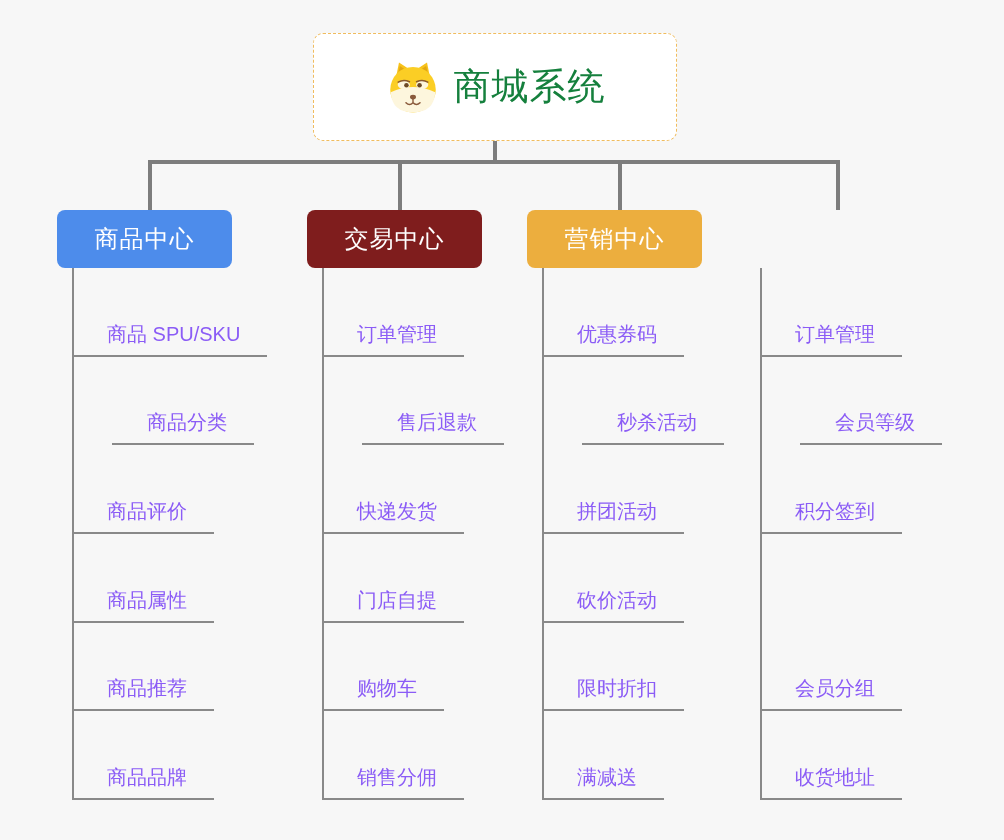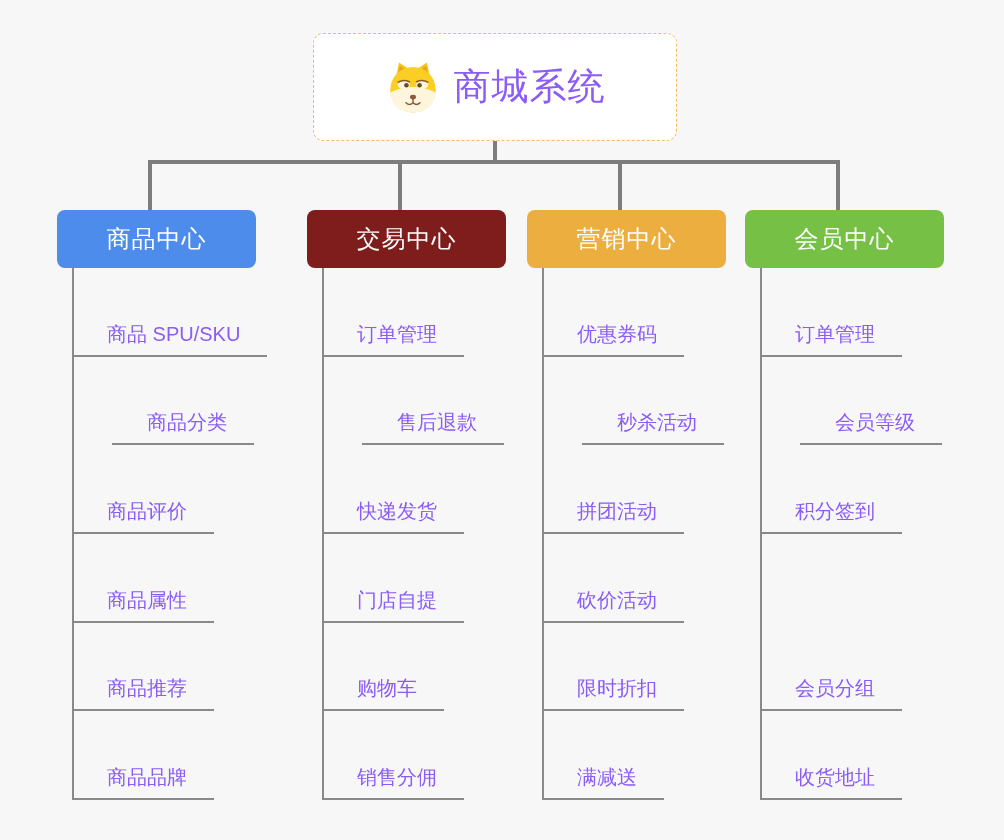--- a/index.html
+++ b/index.html
@@ -24,21 +24,21 @@
     border-radius: 10px;
     display: flex;
     align-items: center;
     justify-content: center;
     gap: 13px;
   }
   .root-icon { width: 56px; height: 56px; display: inline-flex; }
   .root-icon svg { width: 100%; height: 100%; }
   .root-title {
     font-size: 37px;
-    color: #8b5cf6;
+    color: #15803d;
     letter-spacing: 1px;
   }
 
   
   .conn { position: absolute; background: #7d7d7d; }
   .conn-root-drop { left: 493px; top: 141px; width: 4px; height: 23px; }
   .conn-bus       { left: 148px; top: 160px; width: 692px; height: 4px; }
   .conn-drop      { top: 160px; width: 4px; height: 50px; }
   .conn-drop-0 { left: 148px; }
   .conn-drop-1 { left: 398px; }
@@ -48,21 +48,21 @@
   
   .column { position: absolute; top: 0; width: 250px; height: 840px; }
   .column-0 { left: 57px; }
   .column-1 { left: 307px; }
   .column-2 { left: 527px; }
   .column-3 { left: 745px; }
 
   .branch-box {
     position: absolute;
     left: 0; top: 210px;
-    width: 199px; height: 58px;
+    width: 175px; height: 58px;
     border-radius: 8px;
     display: flex;
     align-items: center;
     justify-content: center;
   }
   .branch-label { color: #ffffff; font-size: 24px; letter-spacing: 1px; }
 
   .spine {
     position: absolute;
     left: 15px; top: 268px;
@@ -198,23 +198,20 @@
       </div>
     <div class="item item-4">
         <span class="item-label">限时折扣</span>
       </div>
     <div class="item item-5">
         <span class="item-label">满减送</span>
       </div>
   </div>
 
   <div class="column column-3">
-    <div class="branch-box" style="background: rgb(118, 192, 70);">
-      <span class="branch-label">会员中心</span>
-    </div>
     <div class="spine"></div>
     <div class="item item-0">
         <span class="item-label">订单管理</span>
       </div>
     <div class="item item-1">
         <span class="item-label">会员等级</span>
       </div>
     <div class="item item-2">
         <span class="item-label">积分签到</span>
       </div>

